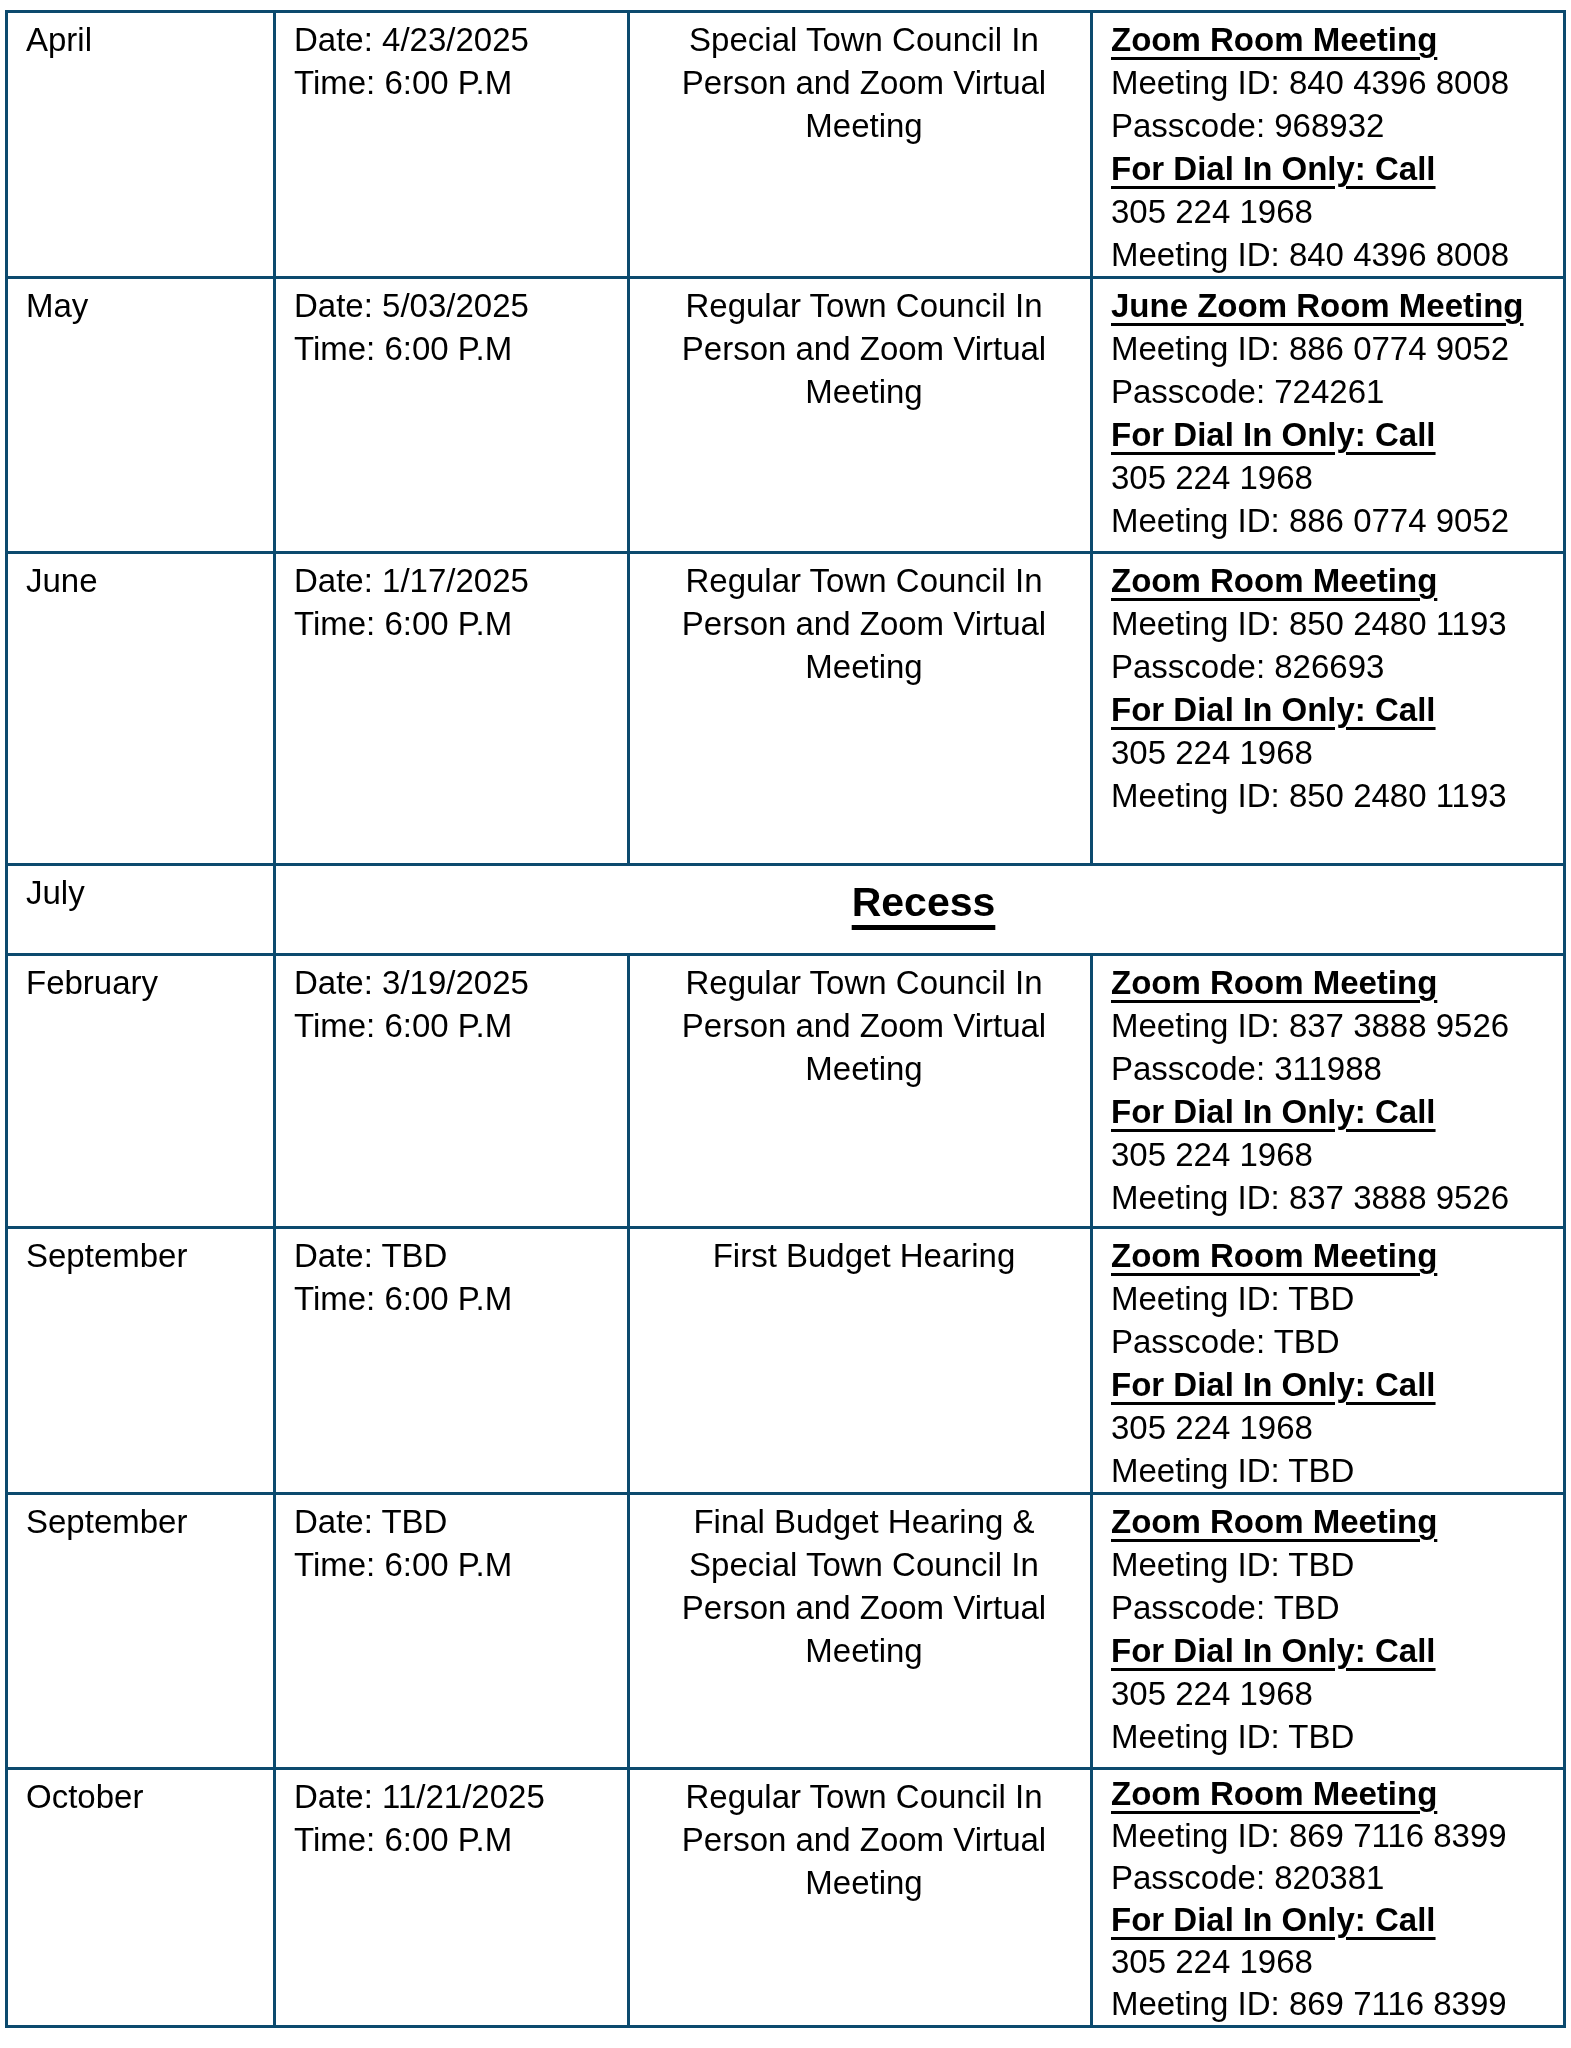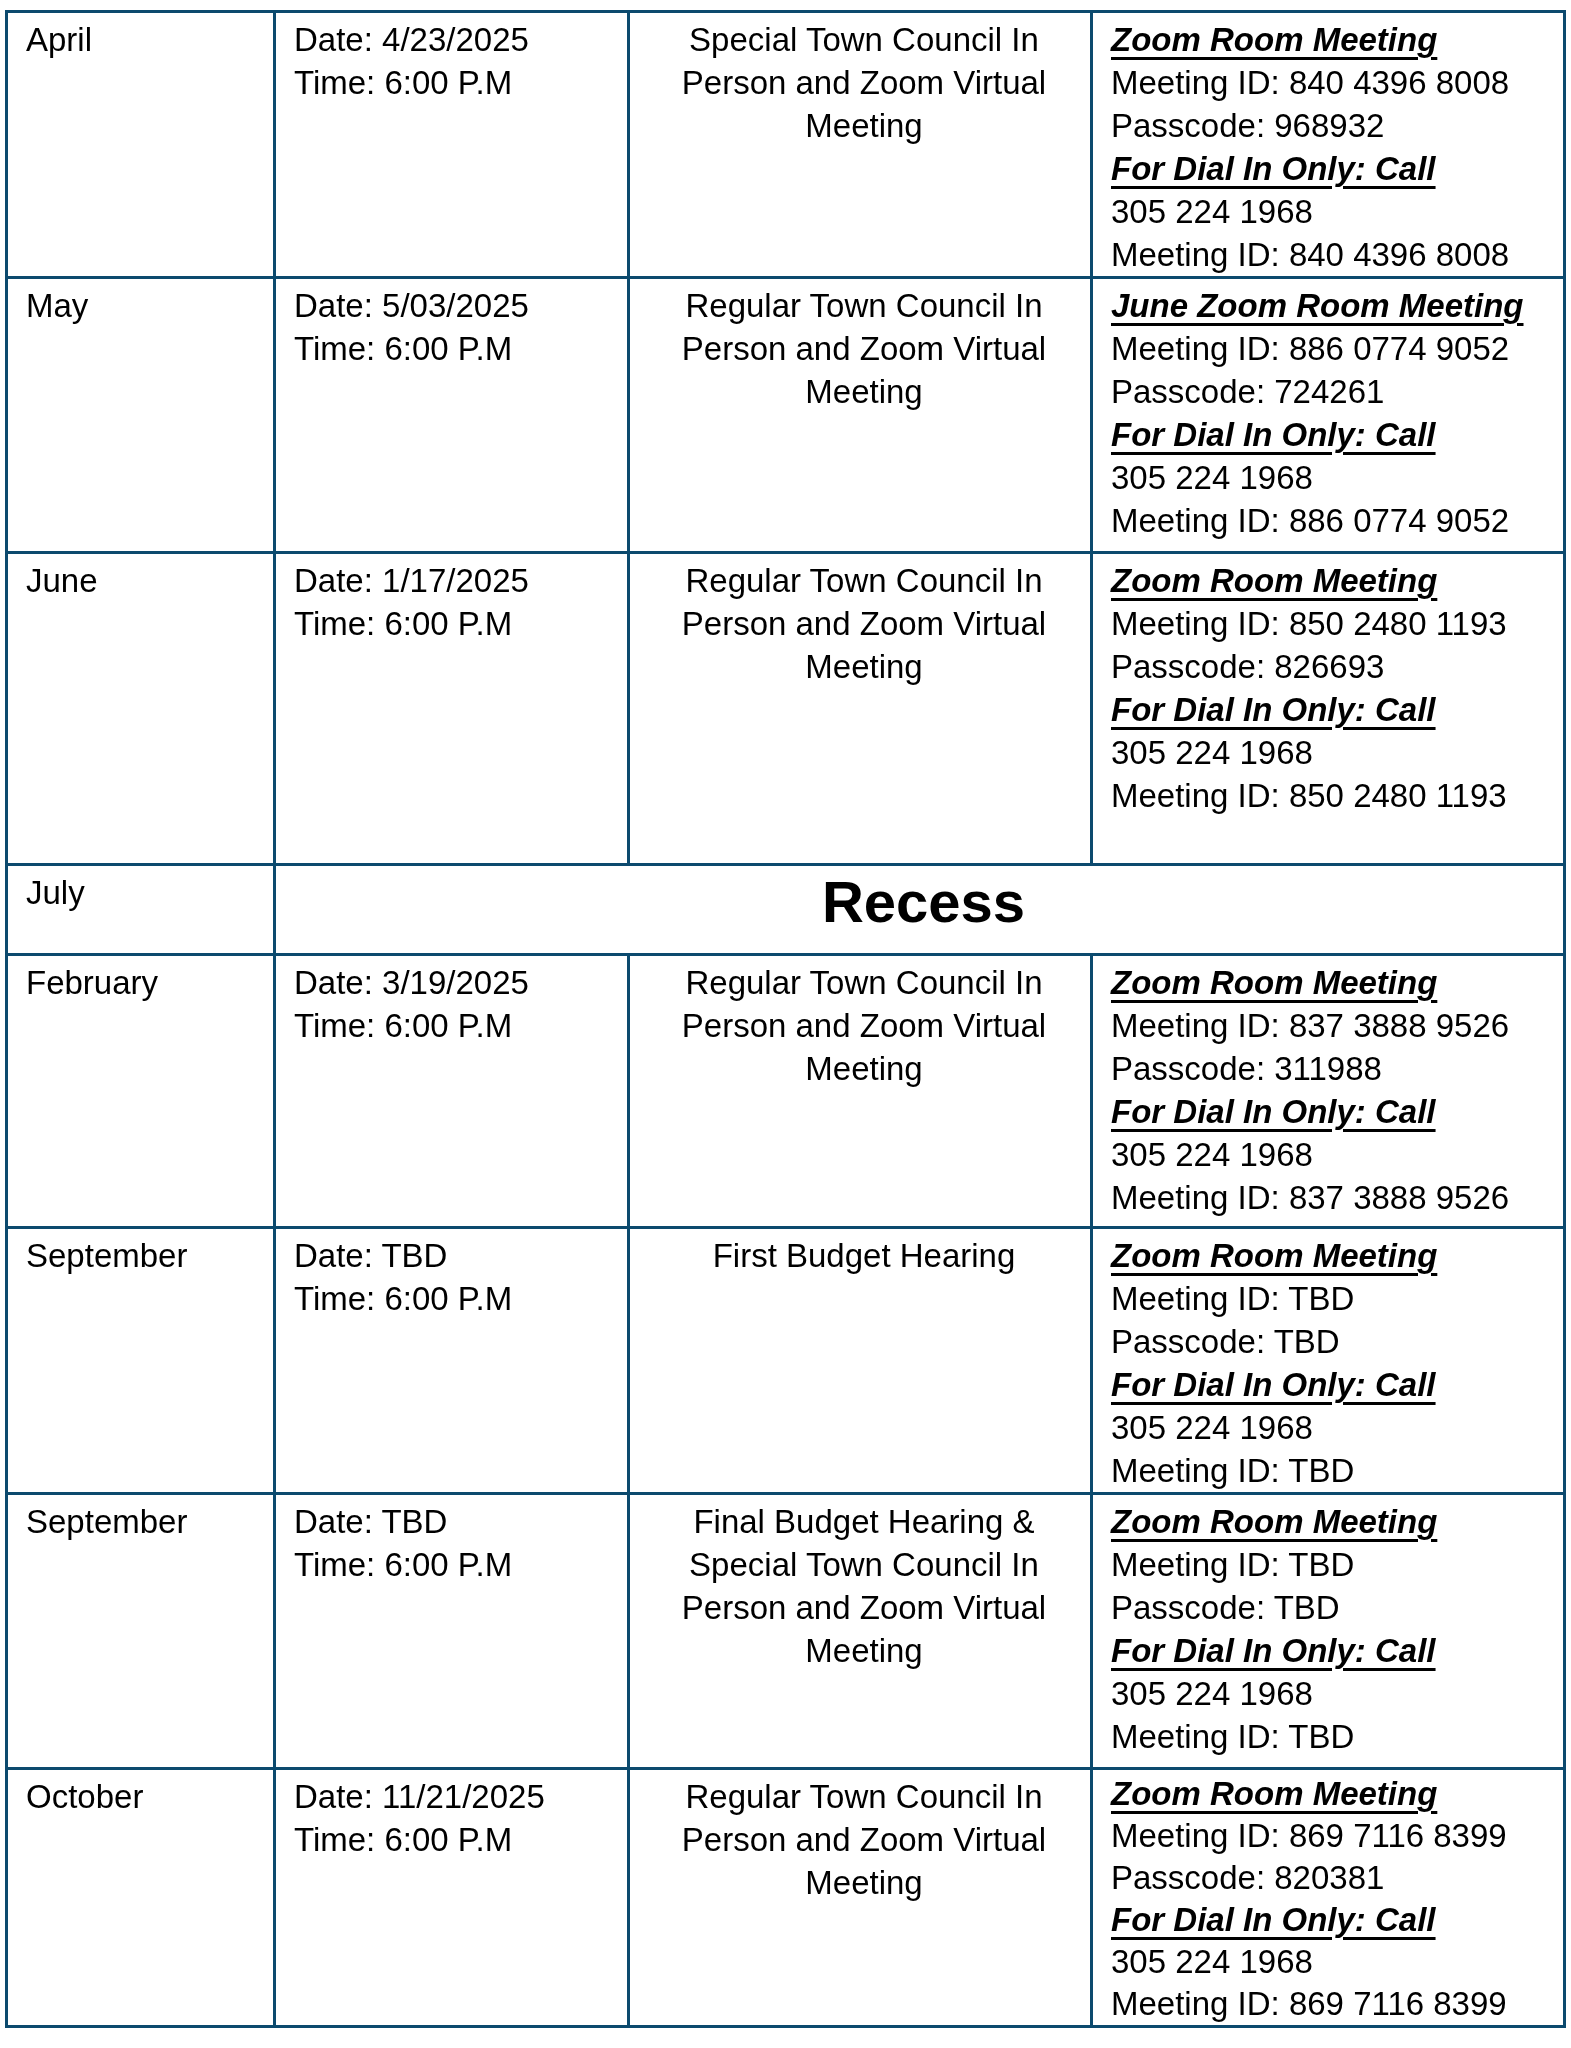--- a/index.html
+++ b/index.html
@@ -45,35 +45,36 @@
   tr.r7 { height: 275px; }
   tr.r8 { height: 258px; }
 
   td.month-cell { padding-left: 18px; }
   td.date-cell  { padding-left: 16px; }
   td.desc-cell  { text-align: center; padding-left: 20px; padding-right: 20px; }
   td.zoom-cell  { padding-left: 10px; padding-right: 6px; }
 
   tr.r8 td.zoom-cell { line-height: 42px; padding-top: 3px; }
 
-  .b { font-weight: 700; font-style: italic; }
+  .b { font-weight: 700; }
   .u {
     text-decoration: underline;
     text-decoration-thickness: 3px;
     text-underline-offset: 6px;
   }
   td.recess-cell {
     text-align: center;
     vertical-align: top;
     padding-top: 10px;
   }
   .recess-text {
-    font-size: 58px;
+    font-size: 41px;
     line-height: 62px;
     font-weight: 700;
+    text-decoration: underline;
     text-decoration-thickness: 5px;
     text-underline-offset: 9px;
   }
 </style>
 </head>
 <body>
 
 <table class="schedule">
   <colgroup>
     <col class="c-month">

